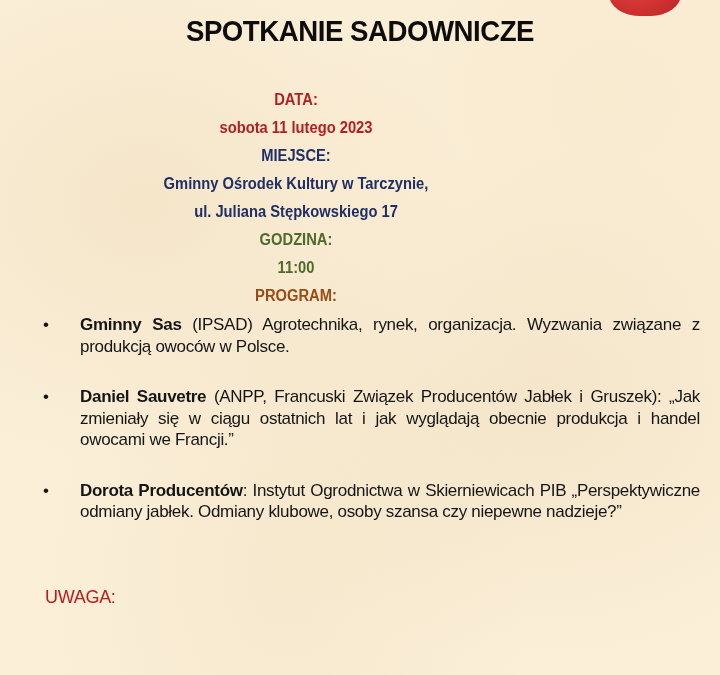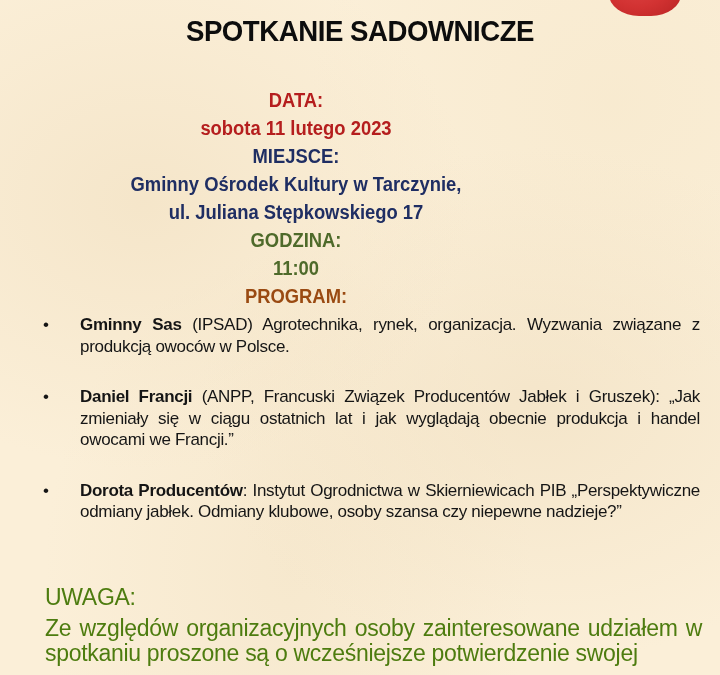--- a/index.html
+++ b/index.html
@@ -40,21 +40,21 @@
       letter-spacing: -0.5px;
       transform: scaleX(0.92);
     }
     .center-block {
       position: absolute;
       left: 0;
       width: 592px;
       top: 86px;
       text-align: center;
       font-weight: bold;
-      font-size: 20px;
+      font-size: 16px;
       line-height: 28px;
     }
     .center-block .line {
       display: block;
       transform: scaleX(0.92);
     }
     .red { color: #b51e1e; }
     .navy { color: #1f2e63; }
     .green { color: #4e6a2a; }
     .brown { color: #9a4a12; }
@@ -84,22 +84,22 @@
       top: 0;
       font-size: 17px;
     }
     .program-item b { font-weight: bold; }
 
     .note {
       position: absolute;
       left: 45px;
       top: 585px;
       width: 657px;
-      color: #4d7c0f;
-      font-size: 23px;
+      color: #b91c1c;
+      font-size: 18px;
       line-height: 25px;
       letter-spacing: -0.3px;
     }
     .note .note-label {
       display: block;
       margin-bottom: 6px;
     }
     .note .note-text {
       display: block;
       text-align: justify;
@@ -123,24 +123,23 @@
   <span class="line brown">PROGRAM:</span>
 </div>
 
 <ul class="program-list">
   <li class="program-item">
     <span class="bullet">•</span>
     <b>Gminny Sas</b><span> (IPSAD) Agrotechnika, rynek, organizacja. Wyzwania związane z produkcją owoców w Polsce.</span>
   </li>
   <li class="program-item">
     <span class="bullet">•</span>
-    <b>Daniel Francji</b><span> (ANPP, Francuski Związek Producentów Jabłek i Gruszek): „Jak zmieniały się w ciągu ostatnich lat i jak wyglądają obecnie  produkcja i handel owocami we Francji.”</span>
+    <b>Daniel Sauvetre</b><span> (ANPP, Francuski Związek Producentów Jabłek i Gruszek): „Jak zmieniały się w ciągu ostatnich lat i jak wyglądają obecnie  produkcja i handel owocami we Francji.”</span>
   </li>
   <li class="program-item">
     <span class="bullet">•</span>
     <b>Dorota Producentów</b><span>: Instytut Ogrodnictwa w Skierniewicach PIB „Perspektywiczne odmiany jabłek. Odmiany klubowe, osoby szansa czy niepewne nadzieje?”</span>
   </li>
 </ul>
 
 <div class="note">
   <span class="note-label">UWAGA:</span>
-  <span class="note-text">Ze względów organizacyjnych osoby zainteresowane udziałem w spotkaniu proszone są o wcześniejsze potwierdzenie swojej</span>
 </div>
 
 </body></html>

